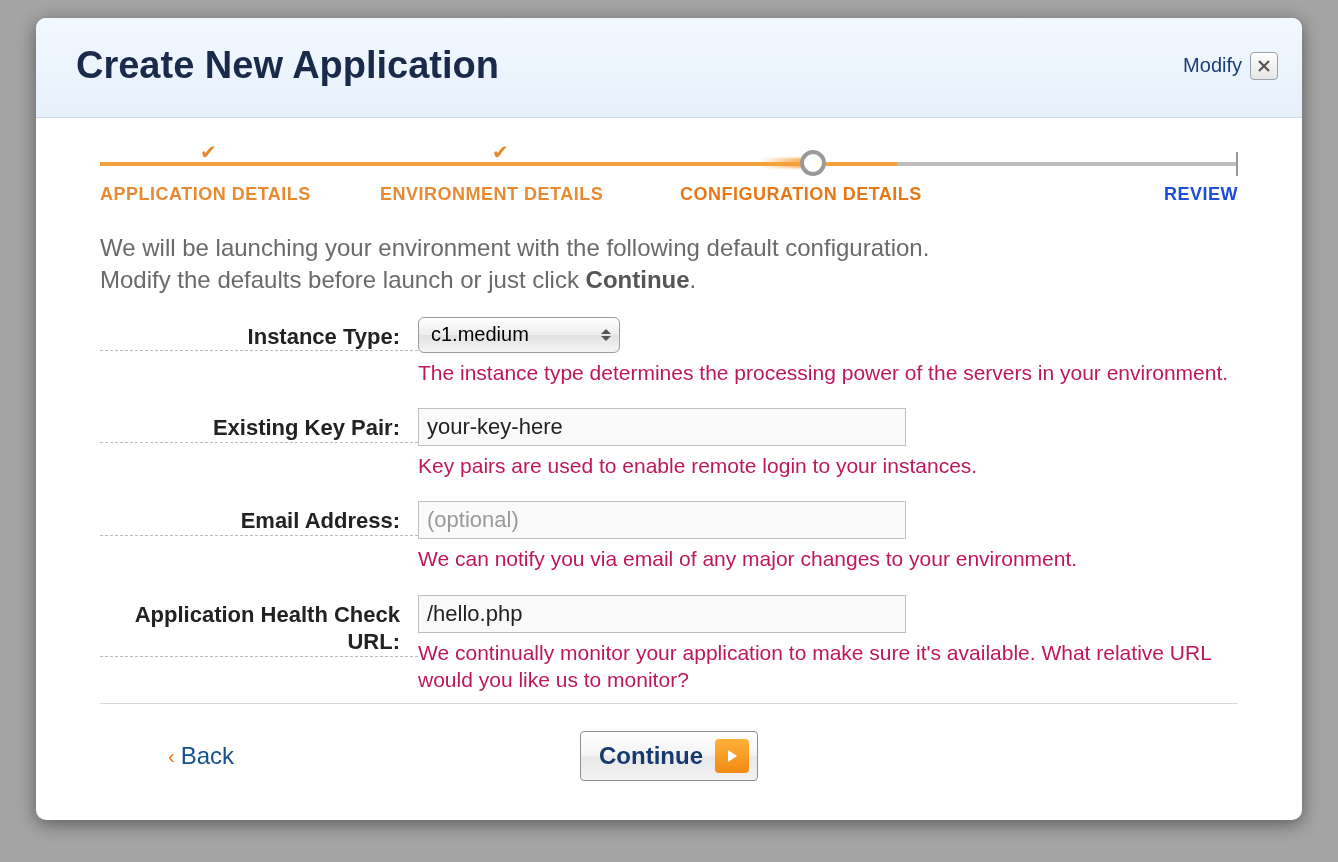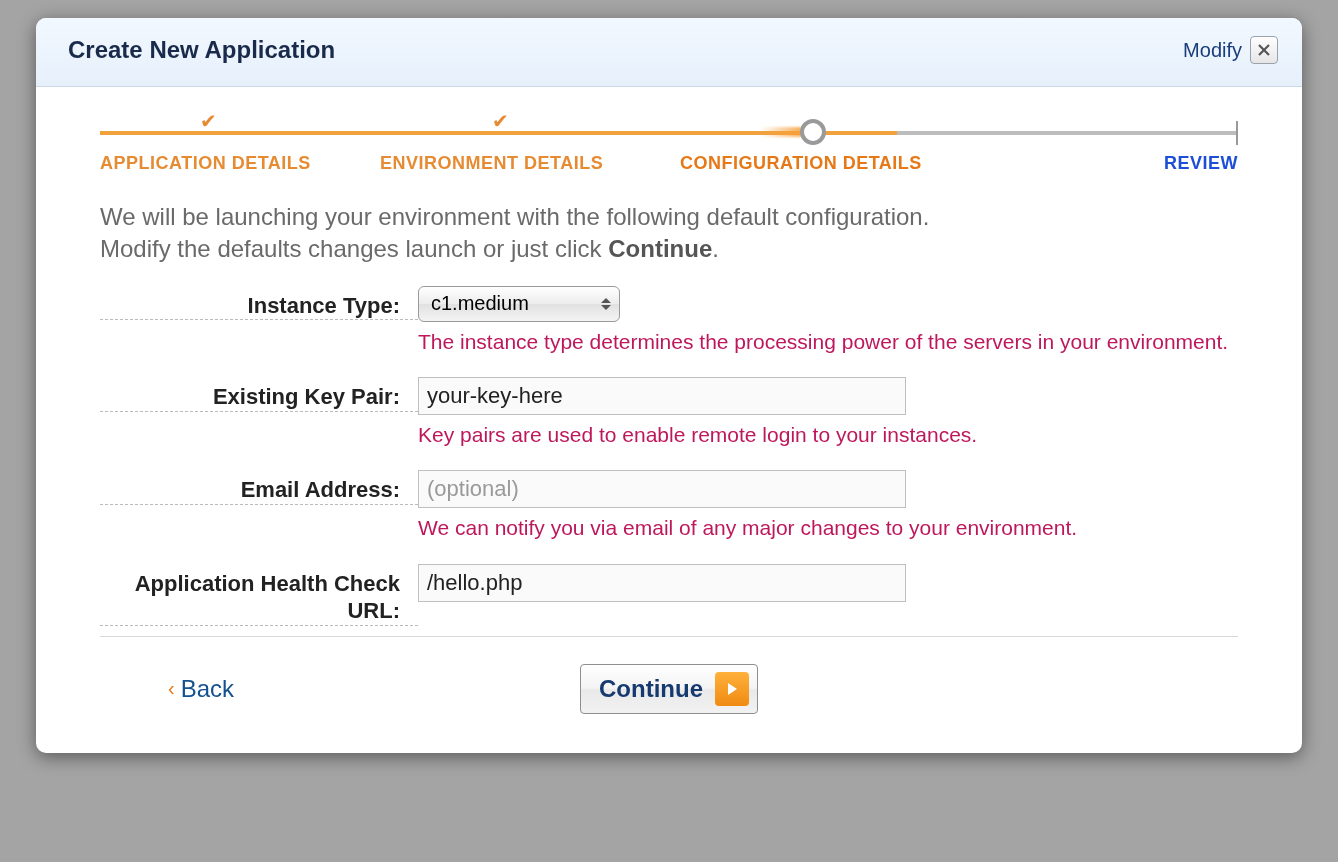--- a/index.html
+++ b/index.html
@@ -22,22 +22,22 @@
   }
   .titlebar {
     display: flex;
     justify-content: space-between;
     align-items: center;
     background: linear-gradient(#f2f8ff, #e6f0fb);
     border-bottom: 1px solid #cfd9e6;
     padding: 14px 24px 18px 28px;
   }
   .titlebar h1 {
-    margin: 4px;
-    font-size: 24px;
+    margin: 12px;
+    font-size: 38px;
     font-weight: 700;
     color: #1a2a4a;
     font-family: Verdana, sans-serif;
   }
   .cancel-group {
     display: flex;
     align-items: center;
     gap: 8px;
   }
   .cancel-link {
@@ -301,21 +301,21 @@
       <ul>
         <li style="flex:0 0 280px;">APPLICATION DETAILS</li>
         <li style="flex:0 0 300px;">ENVIRONMENT DETAILS</li>
         <li class="current" style="flex:0 0 320px;">CONFIGURATION DETAILS</li>
         <li class="inactive" style="flex:1; text-align:right;">REVIEW</li>
       </ul>
     </div>
 
     <p class="intro">
       <span>We will be launching your environment with the following default configuration.</span><br>
-      <span>Modify the defaults changes launch or just click </span><b>Continue</b><span>.</span>
+      <span>Modify the defaults before launch or just click </span><b>Continue</b><span>.</span>
     </p>
 
     <div class="form">
 
       <div class="row">
         <div class="lbl">Instance Type:</div>
         <div class="ctrl">
           <div class="select">
             <span>c1.medium</span>
             <span class="caret">
@@ -340,20 +340,21 @@
         <div class="ctrl">
           <input class="text" type="text" placeholder="(optional)" style="">
           <div class="helper">We can notify you via email of any major changes to your environment.</div>
         </div>
       </div>
 
       <div class="row" style="margin-bottom:10px;">
         <div class="lbl" style="line-height:1.25;">Application Health Check URL:</div>
         <div class="ctrl">
           <input class="text" type="text" value="/hello.php" style="">
+          <div class="helper">We continually monitor your application to make sure it's available. What relative URL would you like us to monitor?</div>
         </div>
       </div>
 
       <hr class="divider">
 
       <div class="footer">
         <a class="back">
           <span class="chev">‹</span>
           <span>Back</span>
         </a>

